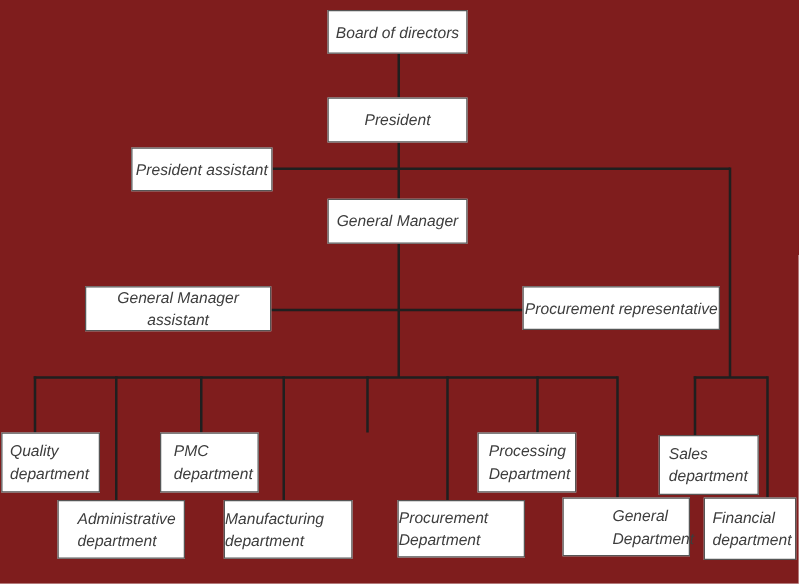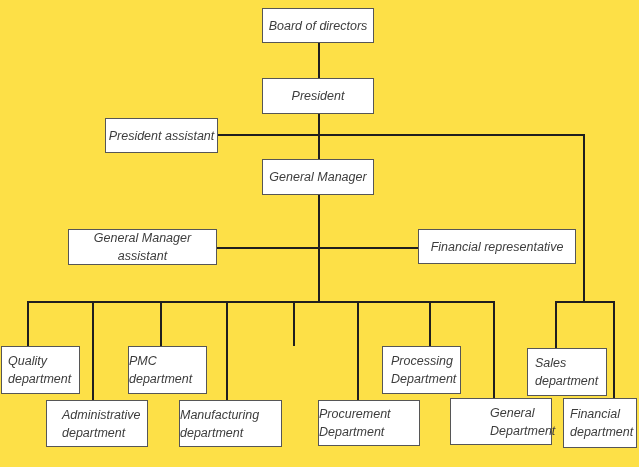--- a/index.html
+++ b/index.html
@@ -1,20 +1,20 @@
 <!DOCTYPE html>
 <html><head>
 <meta charset="utf-8">
 <style>
   html, body { margin: 0; padding: 0; background: #ffffff; }
   #canvas {
     position: relative;
     width: 639px;
     height: 467px;
-    background: #fde047;
+    background: #7f1d1d;
     font-family: "Liberation Sans", sans-serif;
     overflow: hidden;
   }
   .node {
     position: absolute;
     box-sizing: border-box;
     border: 1.5px solid #565656;
     background: #ffffff;
     color: #3d3d3d;
     font-style: italic;
@@ -42,21 +42,21 @@
   
   .n-board        { left: 262px; top: 8px;   width: 112px; height: 35px; }
   .n-president    { left: 262px; top: 78px;  width: 112px; height: 36px; }
   .n-pres-asst    { left: 105px; top: 118px; width: 113px; height: 35px; }
   .n-gm           { left: 262px; top: 159px; width: 112px; height: 36px; }
   .n-gm-asst      { left: 68px;  top: 229px; width: 149px; height: 36px; }
   .n-mgmt-rep     { left: 418px; top: 229px; width: 158px; height: 35px; }
 
   
   .n-quality      { left: 1px;   top: 346px; width: 79px;  height: 48px; padding-left: 6px; }
-  .n-pmc          { left: 128px; top: 346px; width: 79px;  height: 48px; }
+  .n-pmc          { left: 128px; top: 346px; width: 79px;  height: 48px; padding-left: 10px; }
   .n-technology   { left: 262px; top: 346px; width: 80px;  height: 48px; }
   .n-processing   { left: 382px; top: 346px; width: 79px;  height: 48px; padding-left: 8px; }
   .n-sales        { left: 527px; top: 348px; width: 80px;  height: 48px; padding-left: 7px; }
 
   
   .n-admin        { left: 46px;  top: 400px; width: 102px; height: 47px; padding-left: 15px; }
   .n-manufact     { left: 179px; top: 400px; width: 103px; height: 47px; padding-left: 0; }
   .n-procure      { left: 318px; top: 400px; width: 102px; height: 46px; }
   .n-general      { left: 450px; top: 398px; width: 102px; height: 47px; padding-left: 39px; }
   .n-financial    { left: 563px; top: 398px; width: 74px;  height: 50px; padding-left: 6px; }
@@ -103,21 +103,21 @@
   <div class="line v l-drop-general"></div>
   <div class="line h l-mini-bus"></div>
   <div class="line v l-drop-sales"></div>
   <div class="line v l-drop-financial"></div>
 
   <div class="node n-board">Board of directors</div>
   <div class="node n-president">President</div>
   <div class="node n-pres-asst">President assistant</div>
   <div class="node n-gm">General Manager</div>
   <div class="node n-gm-asst">General Manager assistant</div>
-  <div class="node n-mgmt-rep">Financial representative</div>
+  <div class="node n-mgmt-rep">Procurement representative</div>
 
   <div class="node left n-quality">Quality
 department</div>
   <div class="node left n-admin">Administrative
 department</div>
   <div class="node left n-pmc">PMC
 department</div>
   <div class="node left n-manufact">Manufacturing
 department</div>
   <div class="node left n-procure">Procurement

